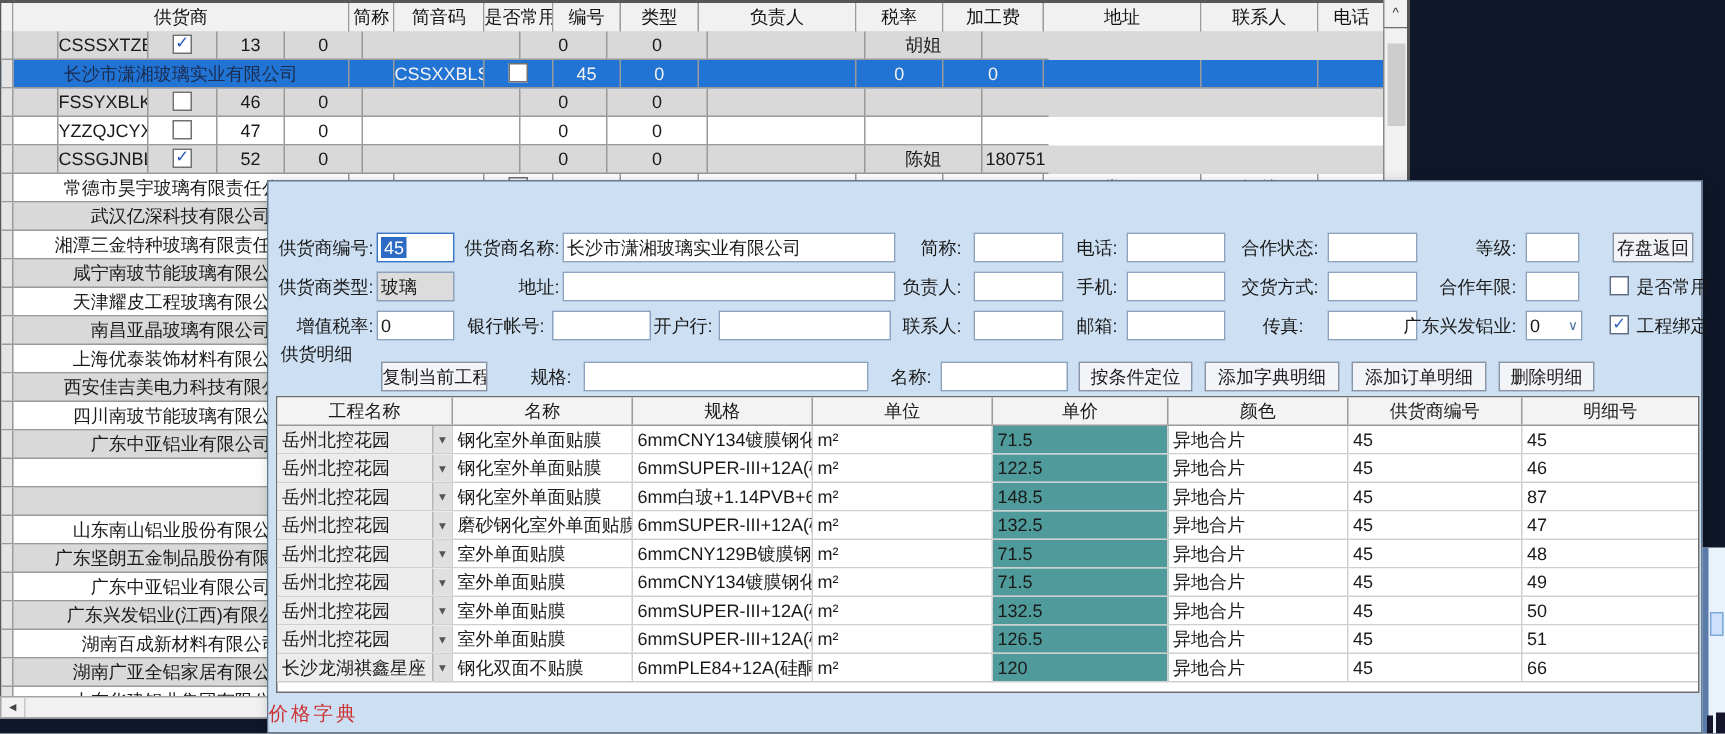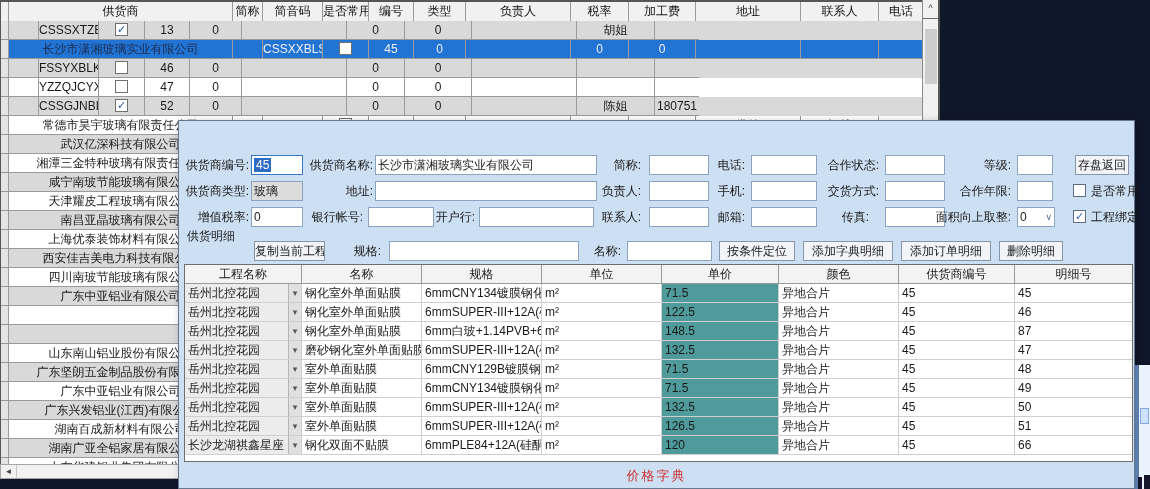--- a/index.html
+++ b/index.html
@@ -59,21 +59,21 @@
 .dheader .dc{text-align:center;border-right:1px solid #9a9a9a;line-height:18px;padding:0;overflow:hidden}
 .drow{display:flex;height:19px;border-bottom:1px solid #cfcfcf;background:#fff}
 .drow .dc{border-right:1px solid #cfcfcf;line-height:18px;padding:0 3px;overflow:hidden;white-space:nowrap}
 .d0{width:117px}.d1{width:120px}.d2{width:120px}.d3{width:120px}.d4{width:117px}.d5{width:120px}.d6{width:116px}.d7{flex:1;border-right:none!important}
 .price{background:var(--price-cell,#4f9a9a)}
 .combo{background:#ececec;display:flex;justify-content:space-between;padding:0 0 0 3px!important}
 .ctext{overflow:hidden;white-space:nowrap}
 .carrow{width:13px;flex:none;text-align:center;background:#e0e0e0;border-left:1px solid #b5b5b5;
   color:#555;font-size:9px;line-height:18px}
 .dempty{height:6px}
-.pricefooter{position:absolute;left:0;top:318px;width:100%;text-align:center;
+.pricefooter{position:absolute;left:0;top:318px;width:100%;text-align:left;
   color:var(--footer-red,#cc3333);font-size:13px;letter-spacing:2px}
 
 
 .rstrip{position:absolute;left:1135px;top:365px;width:15px;height:124px;background:#eaf2fc;border-left:4px solid #5b7ca9}
 .rbtn{position:absolute;left:1140px;top:408px;width:9px;height:16px;background:#cde2fa;border:1px solid #7fa9dd}
 .rglyph1{position:absolute;left:1138px;top:477px;width:4px;height:12px;background:#15152e}
 .rglyph2{position:absolute;left:1144px;top:475px;width:6px;height:14px;background:#15152e}
 </style>
 </head>
 <body>
@@ -304,21 +304,21 @@
       <span class="flbl" style="left:120px;top:58px;width:64px">银行帐号:</span>
       <div class="finput" style="left:189px;top:58px;width:66px"></div>
       <span class="flbl" style="left:250px;top:58px;width:46px">开户行:</span>
       <div class="finput" style="left:300px;top:58px;width:115px"></div>
       <span class="flbl" style="left:420px;top:58px;width:42px">联系人:</span>
       <div class="finput" style="left:470px;top:58px;width:60px"></div>
       <span class="flbl" style="left:534px;top:58px;width:32px">邮箱:</span>
       <div class="finput" style="left:572px;top:58px;width:66px"></div>
       <span class="flbl" style="left:650px;top:58px;width:40px">传真:</span>
       <div class="finput" style="left:706px;top:58px;width:60px"></div>
-      <span class="flbl" style="left:746px;top:58px;width:86px">面积向上取整:</span>
+      <span class="flbl" style="left:746px;top:58px;width:86px">广东兴发铝业:</span>
       <div class="finput" style="left:838px;top:58px;width:38px"><span>0</span><span class="ddarrow">∨</span></div>
       <span class="dcb on" style="left:894px;top:61px">✓</span>
       <span class="flbl2" style="left:912px;top:58px">工程绑定</span>
 
       <span class="seclbl" style="left:8px;top:80px">供货明细</span>
       <div class="btn" style="left:75px;top:92px;width:71px">复制当前工程</div>
       <span class="flbl" style="left:168px;top:92px;width:34px">规格:</span>
       <div class="finput" style="left:210px;top:92px;width:190px"></div>
       <span class="flbl" style="left:408px;top:92px;width:34px">名称:</span>
       <div class="finput" style="left:448px;top:92px;width:85px"></div>

